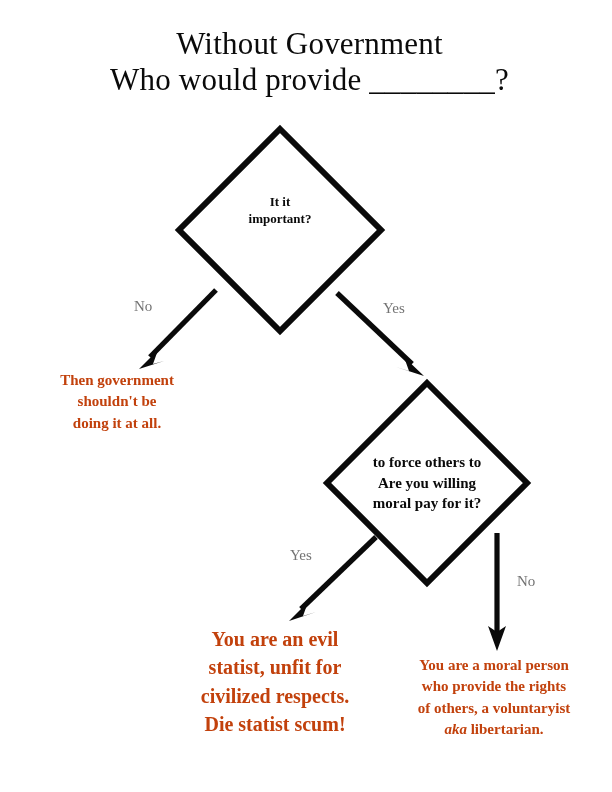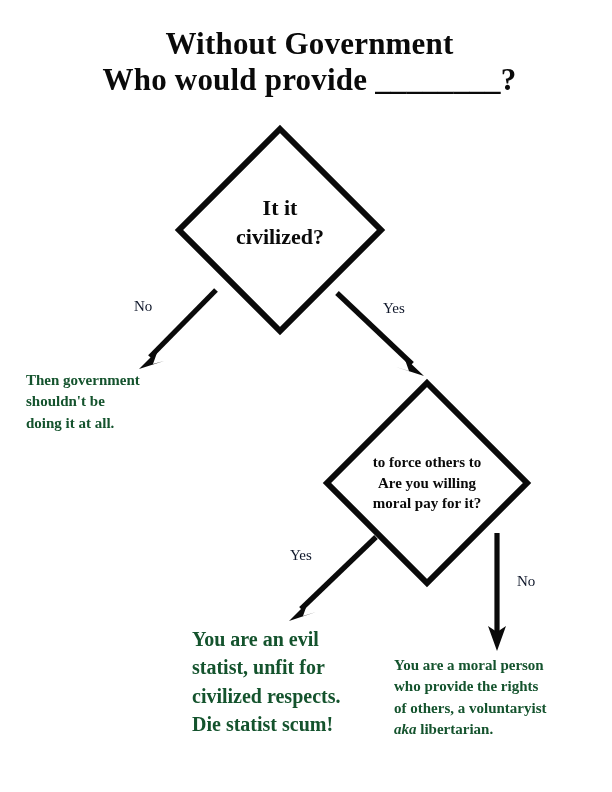--- a/index.html
+++ b/index.html
@@ -30,21 +30,21 @@
   .title-block {
     position: absolute;
     left: 0;
     top: 26px;
     width: 612px;
     text-align: center;
     line-height: 1.16;
   }
   .title-line {
     display: block;
-    font-weight: bold;
+    font-weight: normal;
     font-size: 31px;
     letter-spacing: 0.2px;
     white-space: pre;
     padding-left: 7px;
   }
 
   
   #diagram-svg {
     position: absolute;
     left: 0;
@@ -75,50 +75,50 @@
     text-align: center;
     font-weight: bold;
     color: #0a0a0a;
   }
   .node-text .tline { display: block; white-space: pre; }
 
   #node1-text {
     left: 186px;
     top: 193px;
     width: 188px;
-    font-size: 22px;
+    font-size: 13px;
     line-height: 1.32;
   }
   #node2-text {
     left: 332px;
     top: 452px;
     width: 190px;
     font-size: 15px;
     line-height: 1.38;
   }
 
   
   .branch-label {
     position: absolute;
     font-size: 15px;
     font-weight: normal;
-    color: #0f172a;
+    color: #737373;
     white-space: pre;
   }
   #label-no-1   { left: 134px; top: 298px; }
   #label-yes-1  { left: 383px; top: 300px; }
   #label-yes-2  { left: 290px; top: 547px; }
   #label-no-2   { left: 517px; top: 573px; }
 
   
   .outcome {
     position: absolute;
-    text-align: left;
+    text-align: center;
     font-weight: bold;
-    color: #14532d;
+    color: #c2410c;
   }
   .outcome .tline { display: block; white-space: pre; }
   .outcome .ital { font-style: italic; margin-top: 36px; }
 
   #outcome-left {
     left: 26px;
     top: 370px;
     width: 182px;
     font-size: 15px;
     line-height: 1.42;
@@ -170,21 +170,21 @@
     </g>
 
     <g>
       <line class="arrow-line" x1="497" y1="533" x2="497" y2="635"></line>
       <polygon class="arrow-head" points="497,651 488,626 497,632 506,626"></polygon>
     </g>
   </svg>
 
   <div class="node-text" id="node1-text">
     <span class="tline">It it</span>
-    <span class="tline">civilized?</span>
+    <span class="tline">important?</span>
   </div>
 
   <div class="node-text" id="node2-text">
     <span class="tline">to force others to</span>
     <span class="tline">Are you willing</span>
     <span class="tline">moral pay for it?</span>
   </div>
 
   <div class="branch-label" id="label-no-1">No</div>
 

